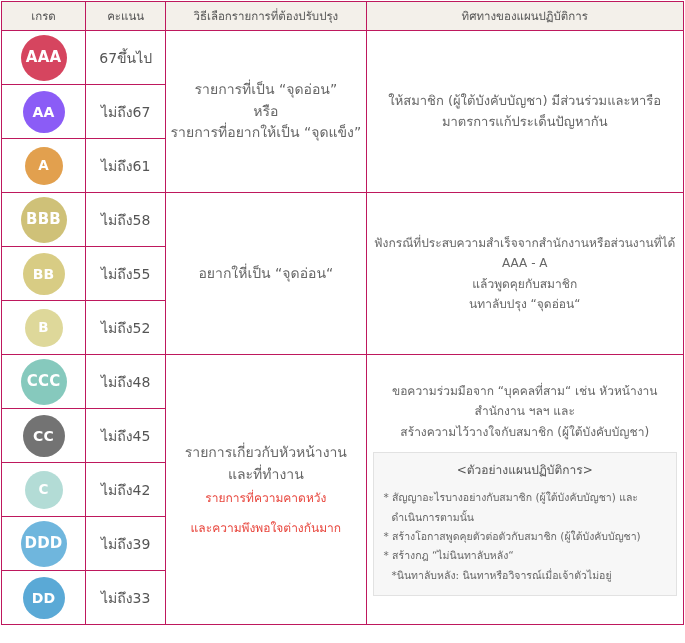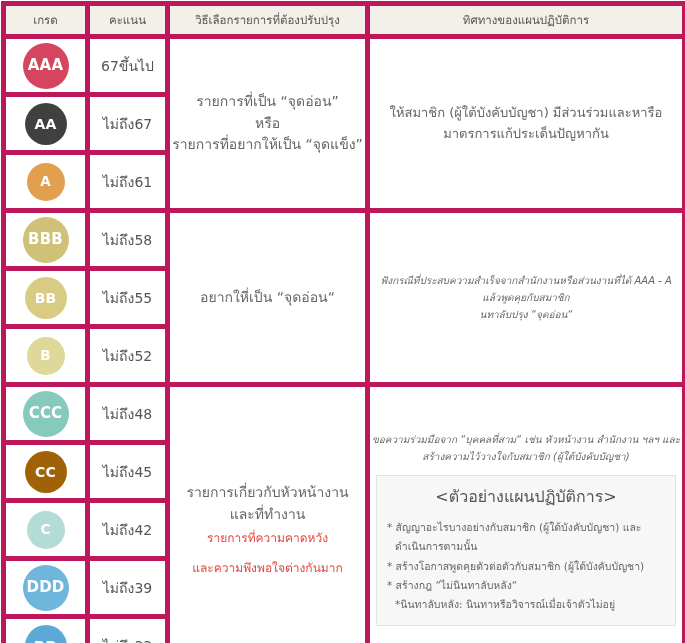--- a/index.html
+++ b/index.html
@@ -15,21 +15,21 @@
     overflow: hidden;
   }
   table.grade-table {
     border-collapse: collapse;
     width: 683px;
     margin: 1px;
     table-layout: fixed;
   }
   table.grade-table th,
   table.grade-table td {
-    border: 5px solid #be185d;
+    border: 1px solid #be185d;
     padding: 0;
     vertical-align: middle;
     text-align: center;
   }
   thead th {
     background: #f3f0ea;
     font-weight: normal;
     font-size: 11.5px;
     color: #555;
     height: 28px;
@@ -77,35 +77,34 @@
     padding: 8px 10px;
   }
   .method-sub {
     color: #e8453c;
     font-size: 12px;
     line-height: 1.5;
     display: block;
     margin-top: 4px;
   }
   .dir-small {
-    font-size: 10px;
+    font-size: 12px;
     line-height: 1.7;
     color: #666;
-    font-style: italic;
   }
   .example-box {
     border: 1px solid #e2e2e2;
     background: #f7f7f7;
     margin: 10px 6px 2px 6px;
     padding: 8px 10px 10px 10px;
     text-align: left;
   }
   .example-title {
     text-align: center;
-    font-size: 16px;
+    font-size: 12px;
     color: #555;
     margin-bottom: 8px;
   }
   .example-list {
     font-size: 10.5px;
     line-height: 1.85;
     color: #666;
   }
   .example-list div { white-space: nowrap; }
   .indent { padding-left: 8px; }
@@ -142,21 +141,21 @@
         <div>รายการที่อยากให้เป็น “จุดแข็ง”</div>
       </td>
       <td class="direction-cell" rowspan="3">
         <div>ให้สมาชิก (ผู้ใต้บังคับบัญชา) มีส่วนร่วมและหารือ</div>
         <div>มาตรการแก้ประเด็นปัญหากัน</div>
       </td>
     </tr>
 
     <tr>
       <td class="grade-cell">
-        <span class="badge sz-md" style="background:#404040">AA</span>
+        <span class="badge sz-md" style="background:#8b5cf6">AA</span>
       </td>
       <td class="score-cell">ไม่ถึง67</td>
     </tr>
 
     <tr>
       <td class="grade-cell">
         <span class="badge sz-sm" style="background:#e2a04e">A</span>
       </td>
       <td class="score-cell">ไม่ถึง61</td>
     </tr>
@@ -212,21 +211,21 @@
             <div>* สร้างโอกาสพูดคุยตัวต่อตัวกับสมาชิก (ผู้ใต้บังคับบัญชา)</div>
             <div>* สร้างกฎ “ไม่นินทาลับหลัง“</div>
             <div class="indent">*นินทาลับหลัง: นินทาหรือวิจารณ์เมื่อเจ้าตัวไม่อยู่</div>
           </div>
         </div>
       </td>
     </tr>
 
     <tr>
       <td class="grade-cell">
-        <span class="badge sz-md" style="background:#a16207">CC</span>
+        <span class="badge sz-md" style="background:#737373">CC</span>
       </td>
       <td class="score-cell">ไม่ถึง45</td>
     </tr>
 
     <tr>
       <td class="grade-cell">
         <span class="badge sz-sm" style="background:#b3dcd6">C</span>
       </td>
       <td class="score-cell">ไม่ถึง42</td>
     </tr>

